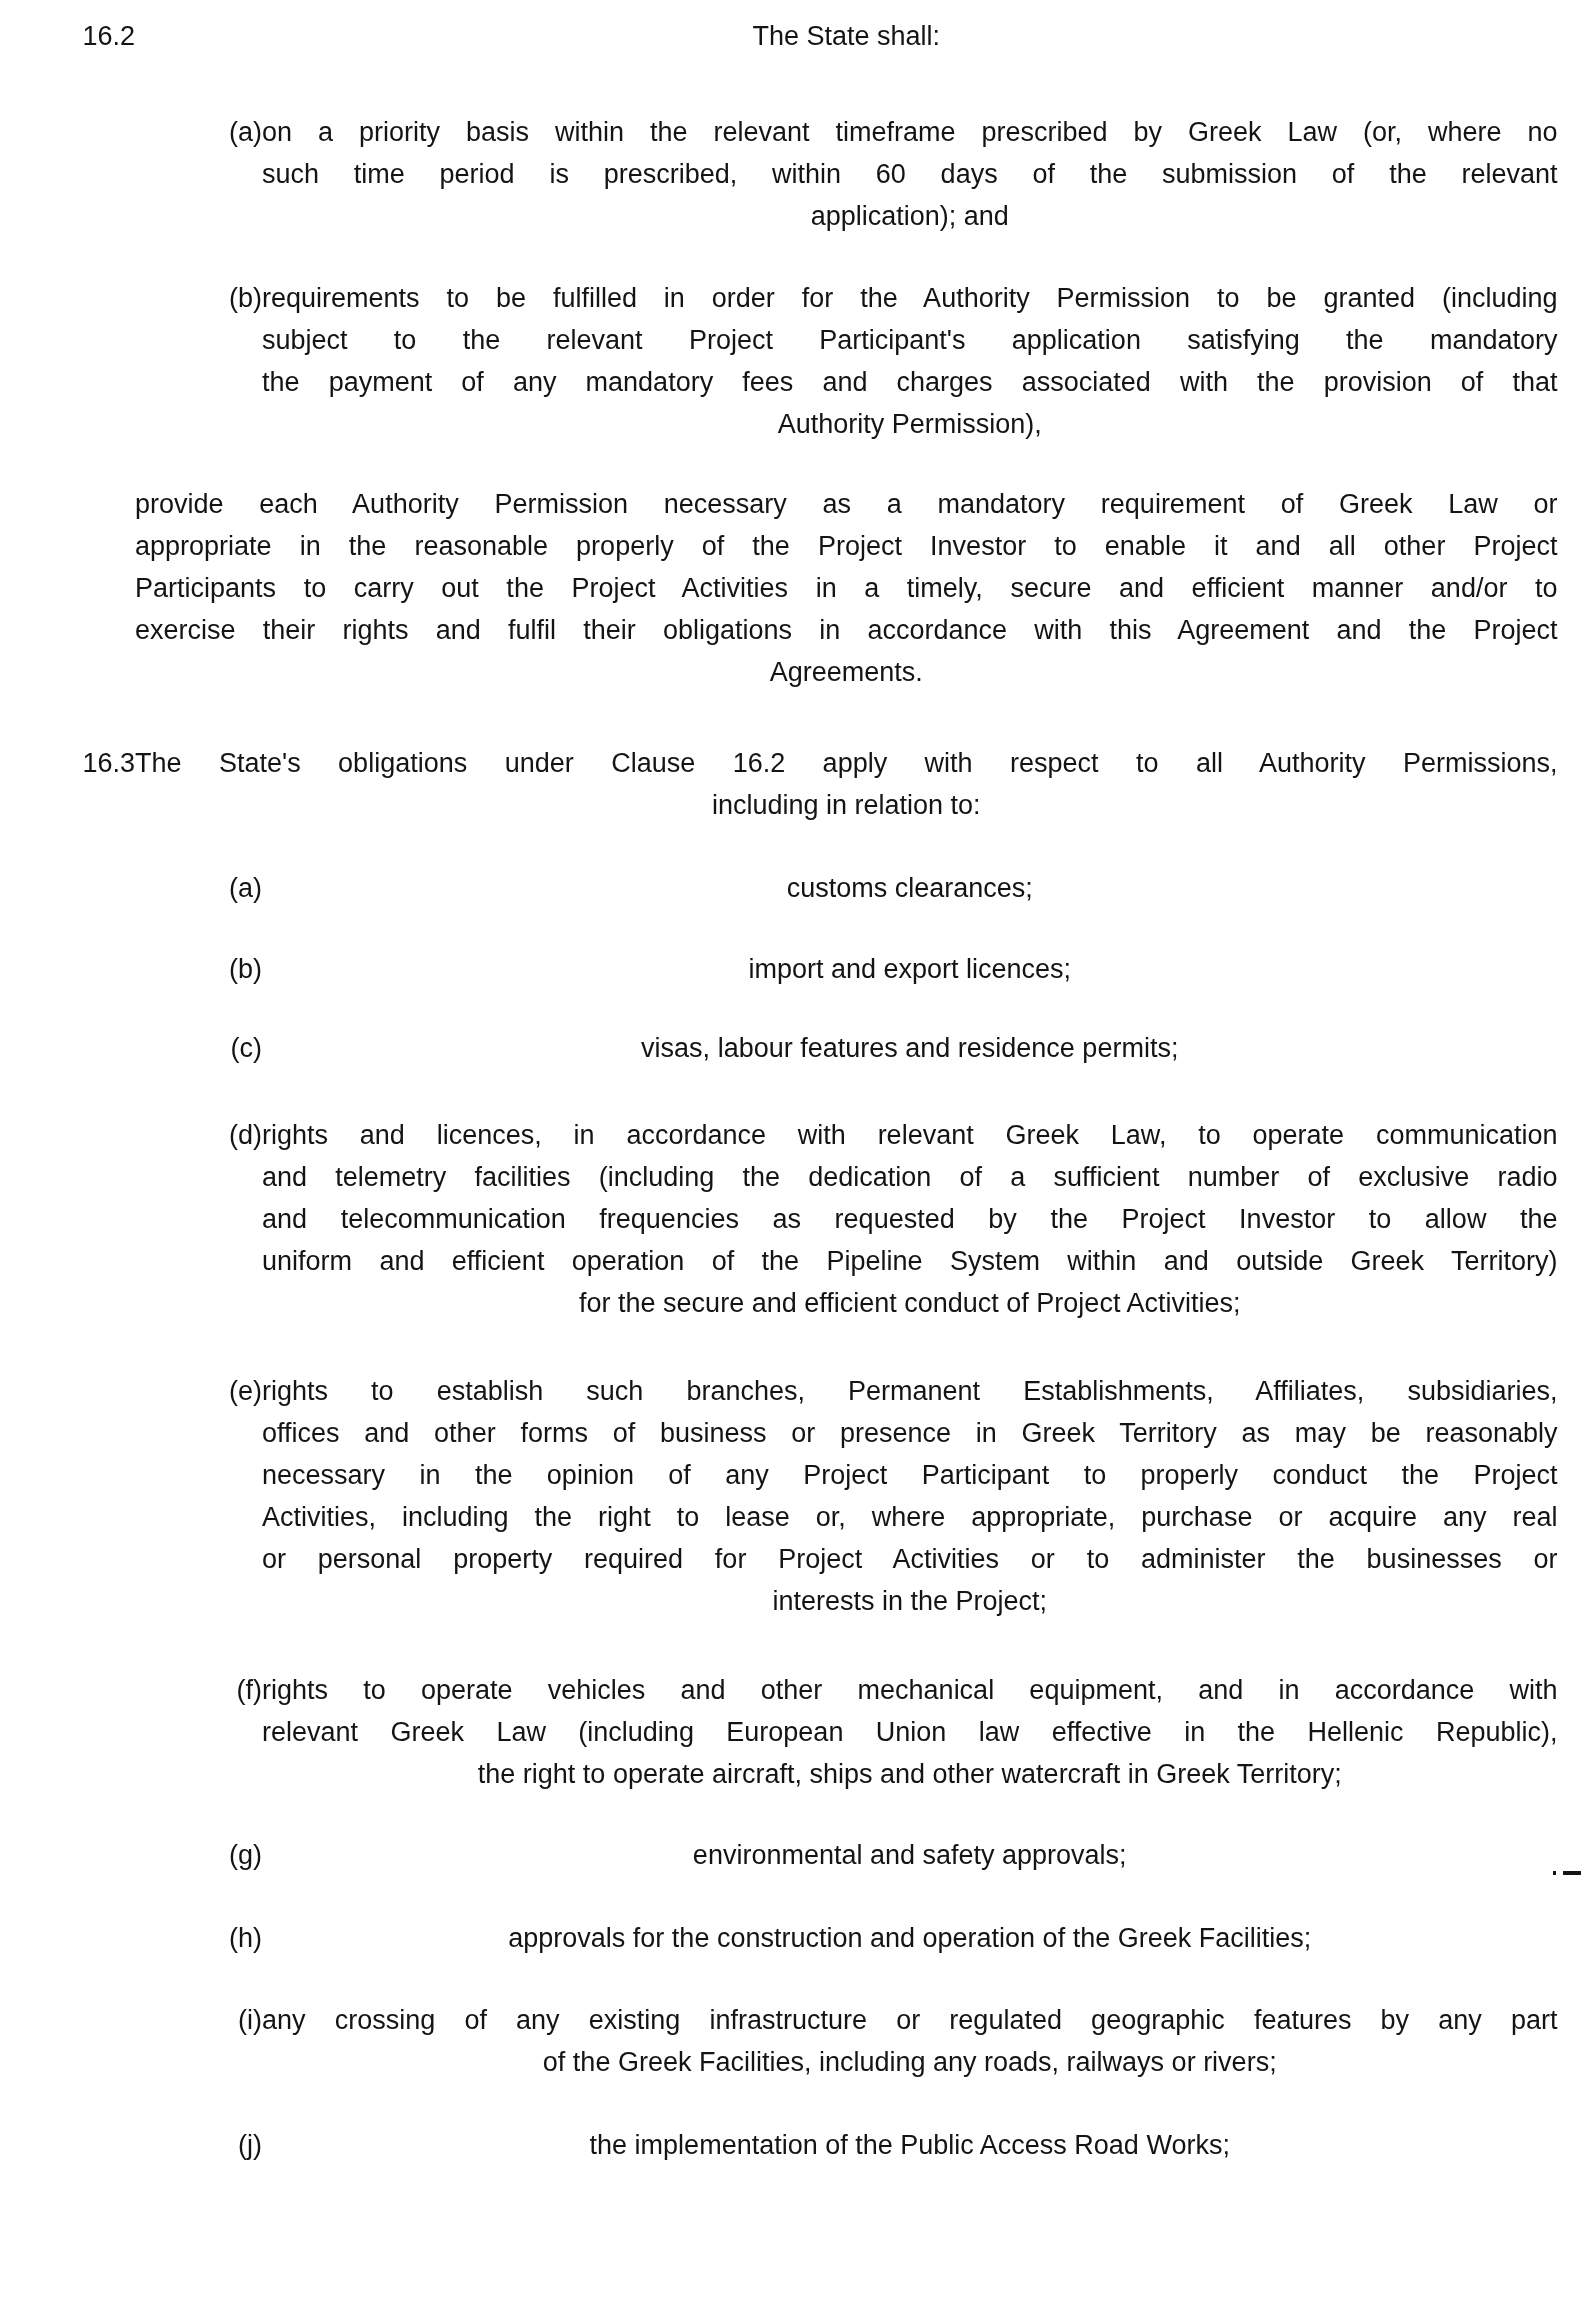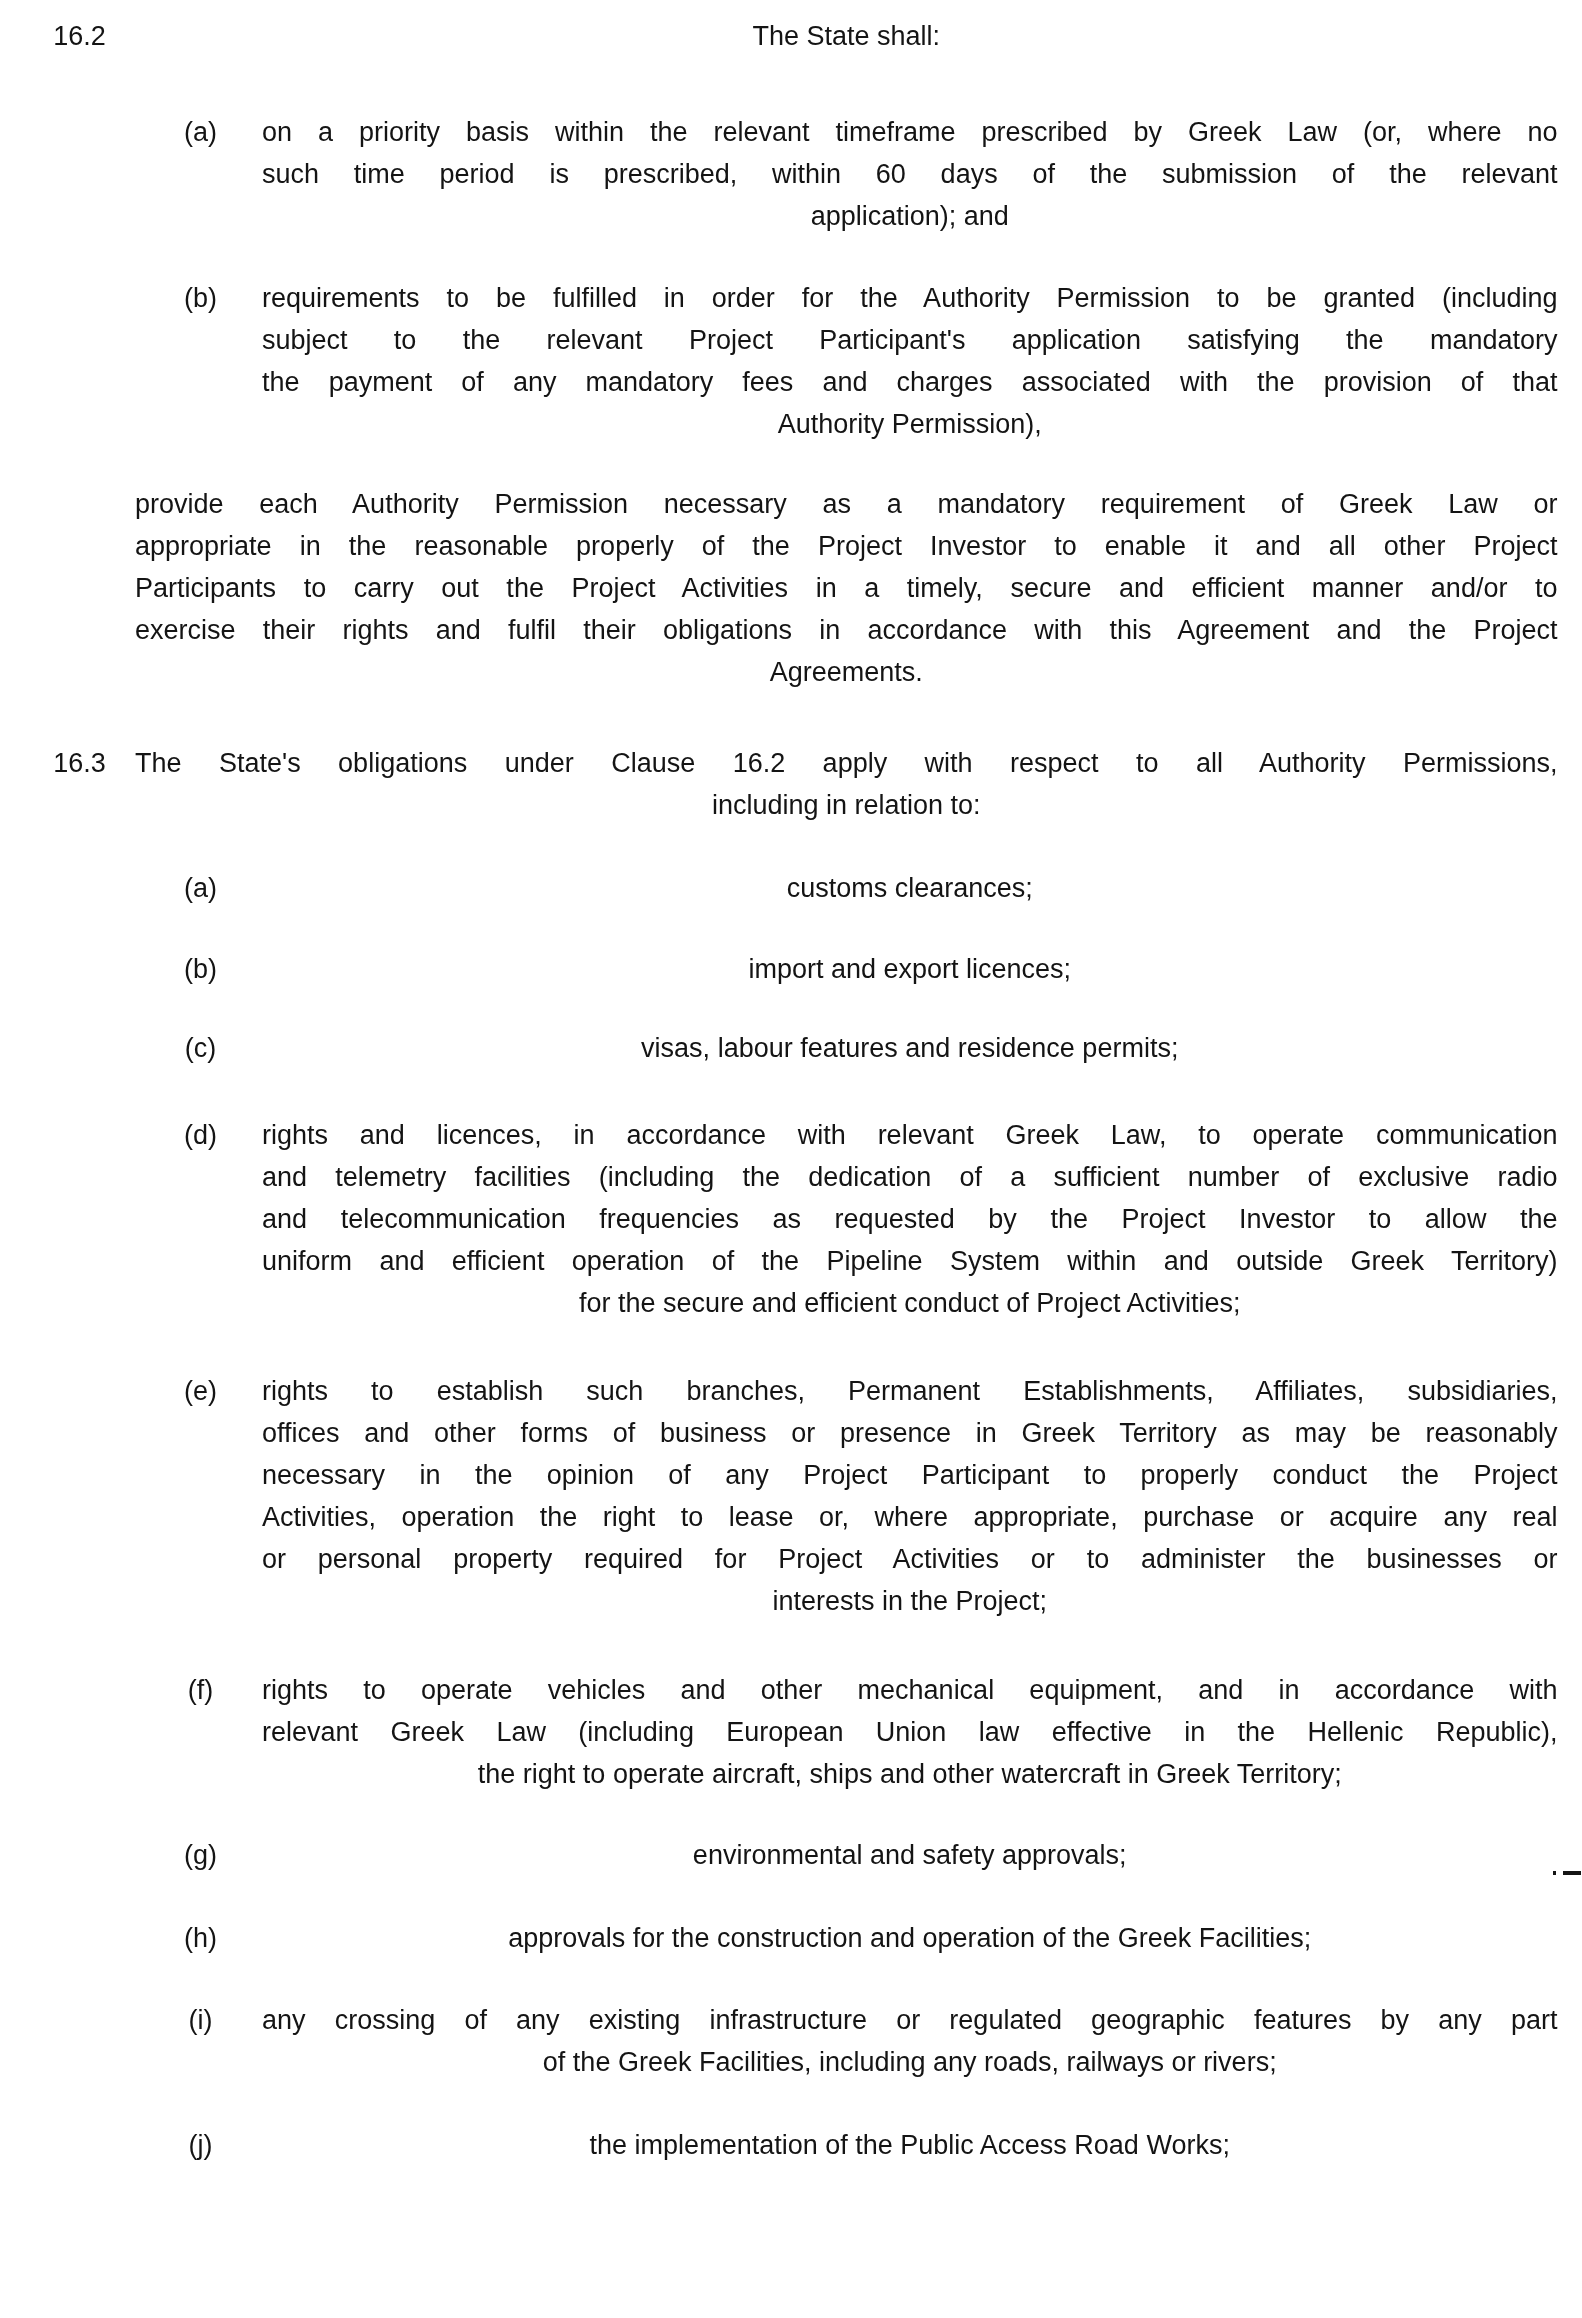--- a/index.html
+++ b/index.html
@@ -13,21 +13,21 @@
     background: #ffffff;
     color: #141414;
     font-family: "Liberation Sans", "DejaVu Sans", sans-serif;
     font-size: 27px;
     line-height: 42px;
     padding: 15px 24.5px 0 24px;
     overflow: hidden;
   }
   .crow { display: grid; grid-template-columns: 111px 1fr; }
   .sub  { display: grid; grid-template-columns: 123px 1fr; margin-left: 115px; }
-  .cnum, .slet { text-align: center; white-space: nowrap; }
+  .cnum, .slet { text-align: right; white-space: nowrap; }
   .ln { text-align: center; min-height: 42px; }
   .ln.fill { text-align: justify; text-align-last: justify; }
   .mt47 { margin-top: 37px; }
   .mt48 { margin-top: 38px; }
   .mt49 { margin-top: 39px; }
   .mt51 { margin-top: 40px; }
   .mt52 { margin-top: 41px; }
   .mt57 { margin-top: 45px; }
   .mt58 { margin-top: 46px; }
   .mt59 { margin-top: 47px; }
@@ -121,21 +121,21 @@
         <div class="ln">for the secure and efficient conduct of Project Activities;</div>
       </div>
     </div>
 
     <div class="sub mt58">
       <div class="slet">(e)</div>
       <div class="stext">
         <div class="ln fill">rights to establish such branches, Permanent Establishments, Affiliates, subsidiaries,</div>
         <div class="ln fill">offices and other forms of business or presence in Greek Territory as may be reasonably</div>
         <div class="ln fill">necessary in the opinion of any Project Participant to properly conduct the Project</div>
-        <div class="ln fill">Activities, operation the right to lease or, where appropriate, purchase or acquire any real</div>
+        <div class="ln fill">Activities, including the right to lease or, where appropriate, purchase or acquire any real</div>
         <div class="ln fill">or personal property required for Project Activities or to administer the businesses or</div>
         <div class="ln">interests in the Project;</div>
       </div>
     </div>
 
     <div class="sub mt59">
       <div class="slet">(f)</div>
       <div class="stext">
         <div class="ln fill">rights to operate vehicles and other mechanical equipment, and in accordance with</div>
         <div class="ln fill">relevant Greek Law (including European Union law effective in the Hellenic Republic),</div>

